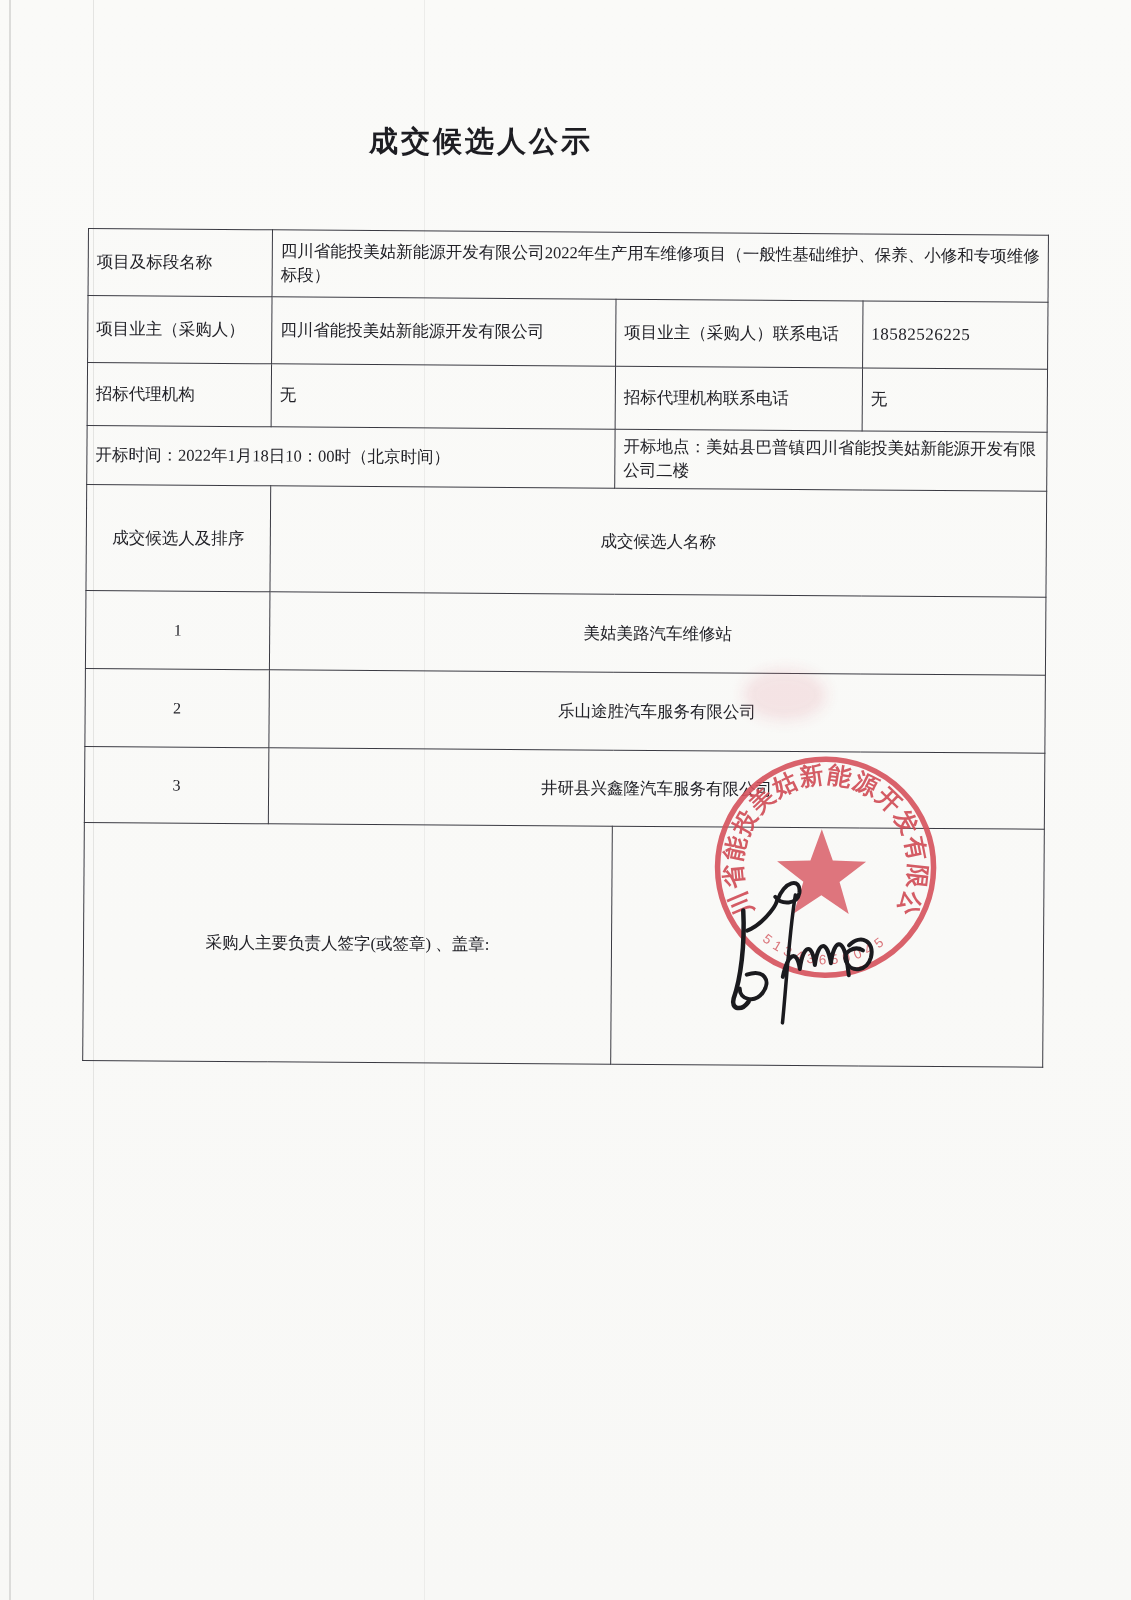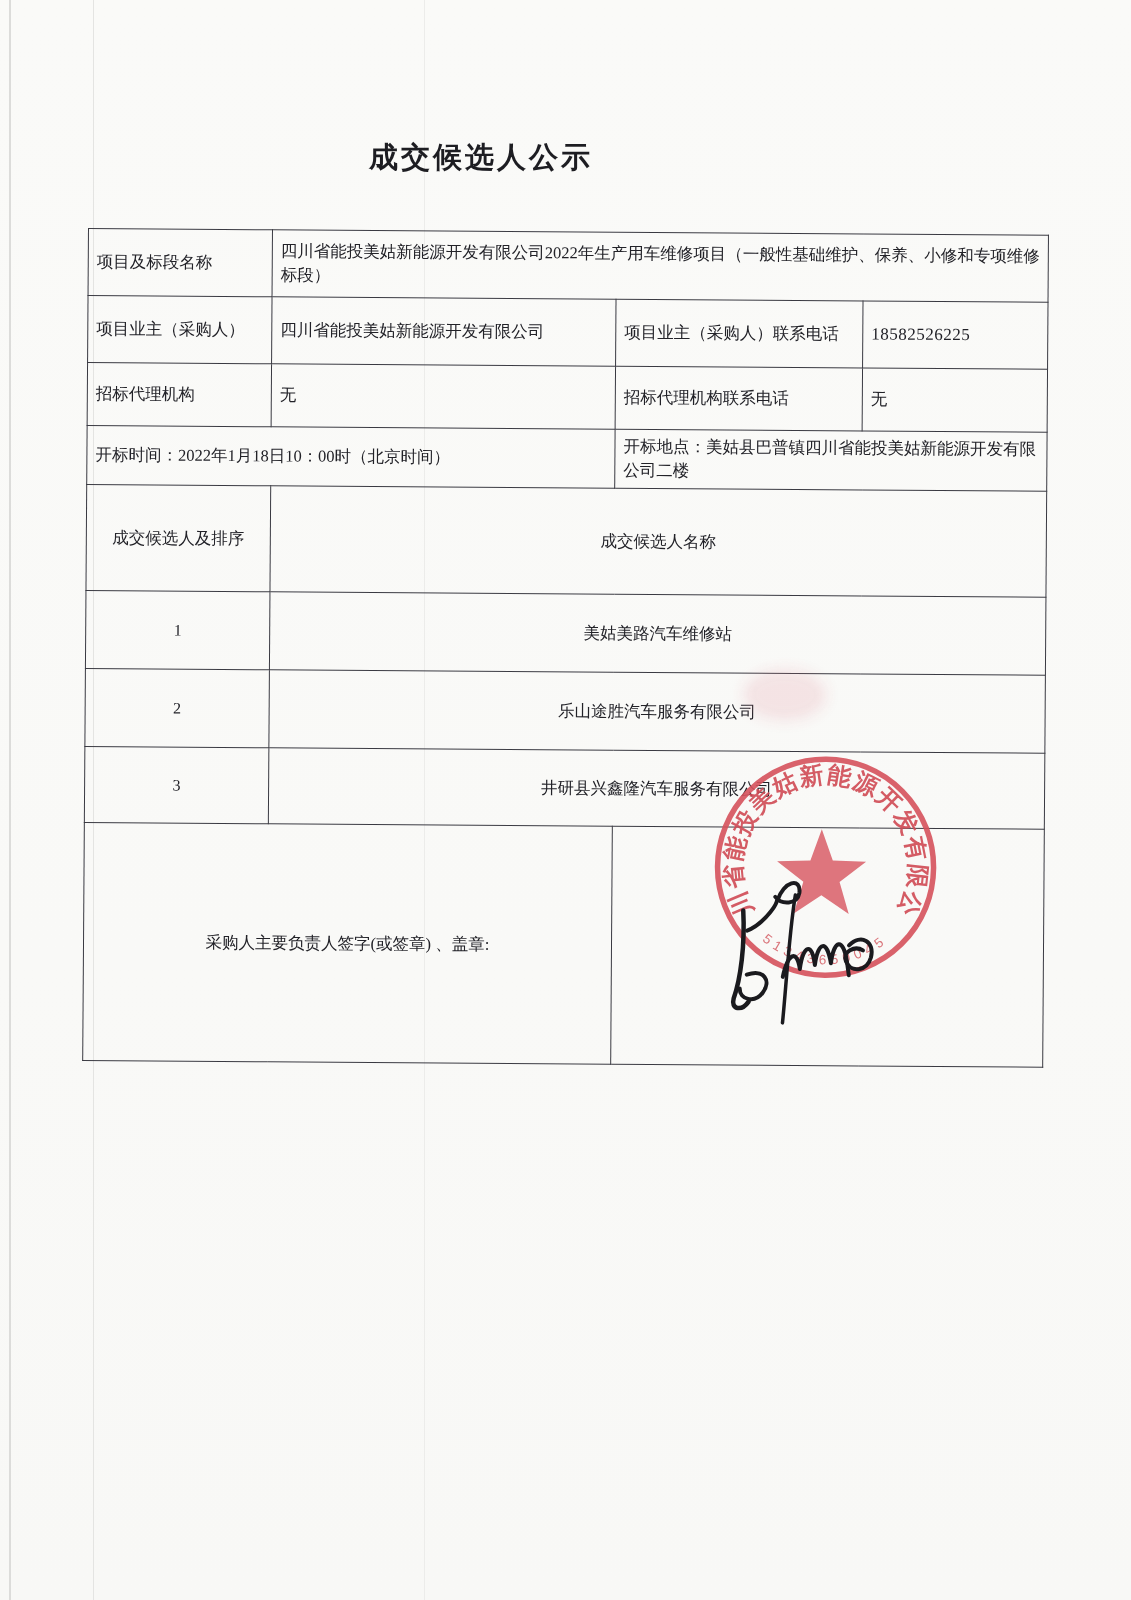--- a/index.html
+++ b/index.html
@@ -12,21 +12,21 @@
     position:relative;width:1131px;height:1600px;overflow:hidden;
     background:linear-gradient(180deg,#fafaf8 0%,#f9f9f7 60%,#f8f8f6 100%);
     color:#24242a;
   }
   
   .edge-line{position:absolute;top:0;bottom:0;width:2px;background:#dcdcda;}
   .fold-line-1{position:absolute;top:0;bottom:0;width:1px;background:#e4e4e2;}
   .fold-line-2{position:absolute;top:0;bottom:0;width:1px;background:#ececea;}
 
   .doc-title{
-    position:absolute;top:138px;left:0;width:962px;
+    position:absolute;top:122px;left:0;width:962px;
     text-align:center;
     font-family:"Liberation Sans","DejaVu Sans",sans-serif;
     font-weight:bold;font-size:29px;letter-spacing:3px;color:#1d1d22;
   }
 
   .table-zone{
     position:absolute;left:88px;top:228px;width:960px;height:832px;
     transform:rotate(0.4deg);transform-origin:0 0;
   }
   table.main{

